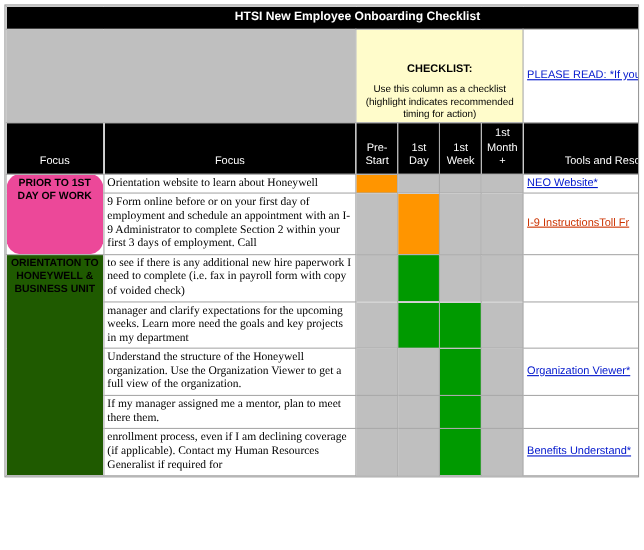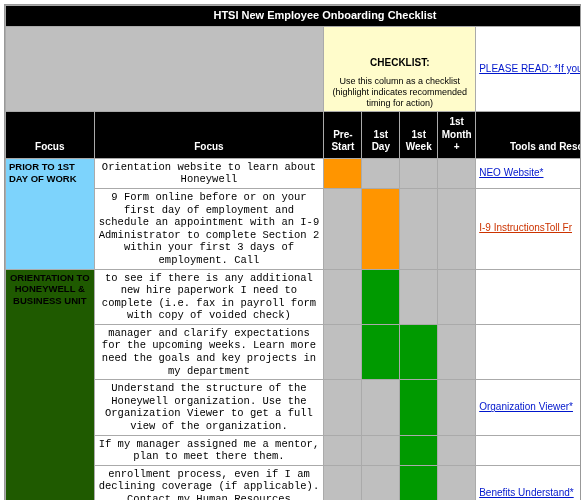--- a/index.html
+++ b/index.html
@@ -49,27 +49,27 @@
     text-align: center;
     vertical-align: middle;
   }
   .cklist .ck-title { font-weight: bold; display: block; margin-bottom: 6px; margin-top: 28px; }
   .cklist .ck-sub { display: block; font-size: 9px; }
   .link { color: #0016cc; text-decoration: underline; cursor: pointer; }
   .colhdr {
     background: #000;
     color: #fff;
     text-align: center;
-    font-weight: bold;
+    font-weight: normal;
     font-size: 10px;
     vertical-align: bottom;
     padding: 4px 2px;
   }
-  .mono { font-family: Liberation Mono, monospace; font-size: 10.5px; line-height: 1.2; text-align: center; }
-  .sec-orange { background: #7dd3fc; font-weight: bold; text-align: left; color:#000; font-size:9.5px;}
+  .mono { font-family: Liberation Serif, serif; font-size: 10.5px; line-height: 1.2; }
+  .sec-orange { background: #ec4899; font-weight: bold; text-align: center; color:#000; font-size:9.5px;border-radius:13px;}
   .sec-darkgreen { background: #1f5a00; color: #000; font-weight: bold; text-align: center; font-size:9.5px;}
   .cell-grey { background: #bfbfbf; }
   .cell-orange { background: #ff9500; }
   .cell-green { background: #009a00; }
   .res { vertical-align: middle; }
   .col-focus  { width: 84px; }
   .col-action { width: 218px; }
   .col-t      { width: 36px; }
   .col-res    { width: 160px; }
 </style>

